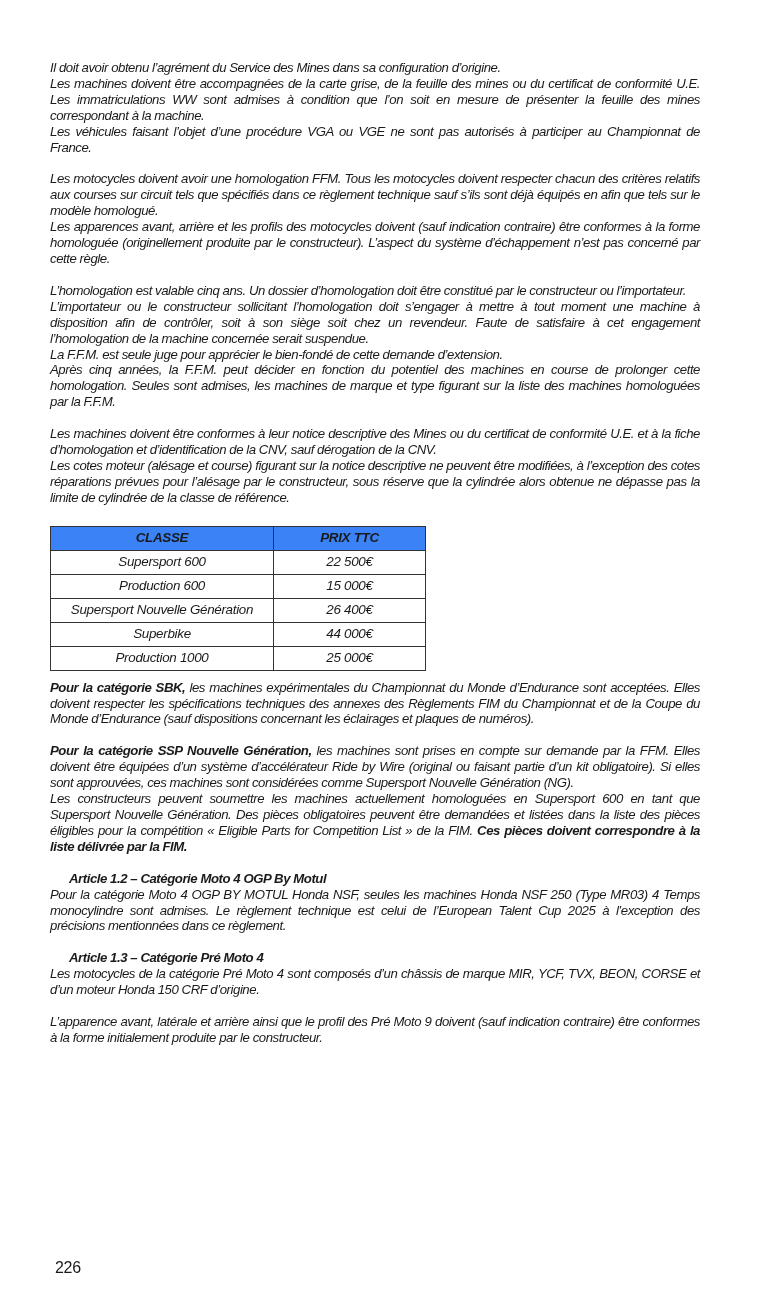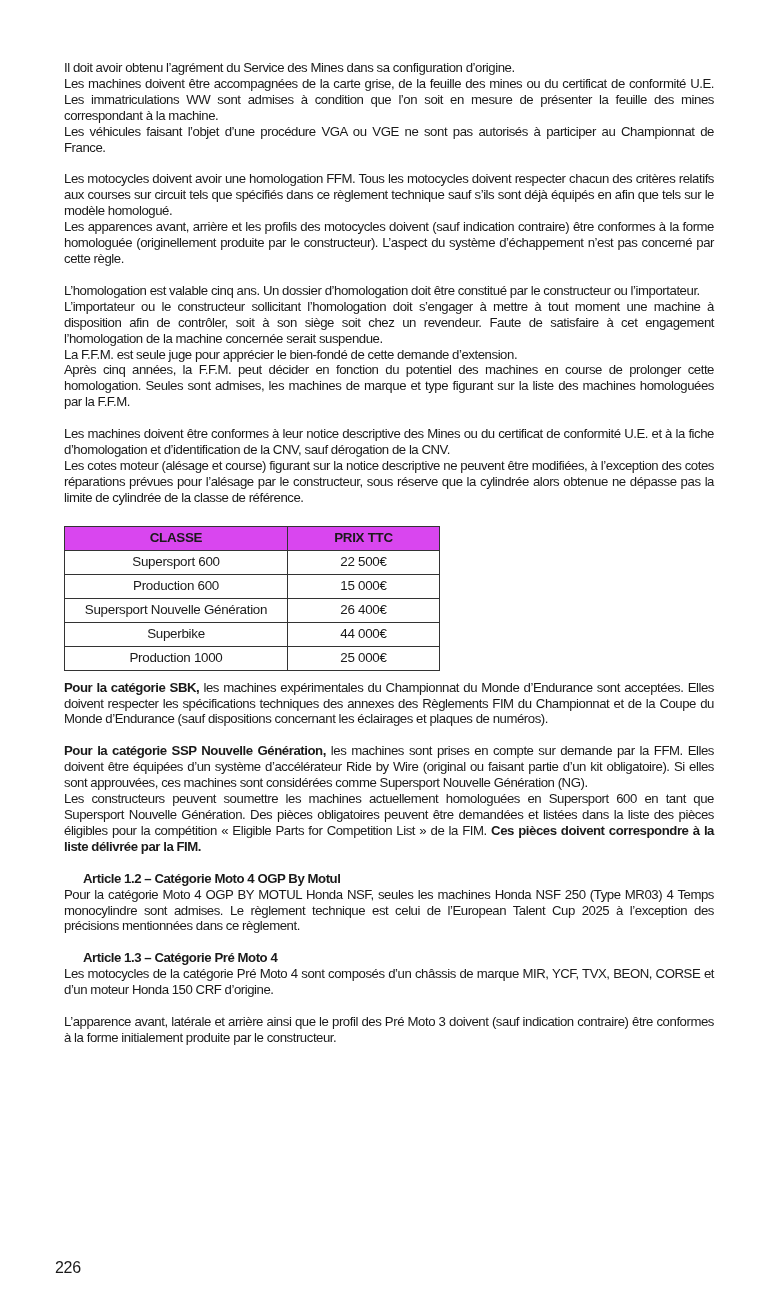--- a/index.html
+++ b/index.html
@@ -2,38 +2,39 @@
 <html><head>
 <meta charset="utf-8">
 <style>
   html, body { margin: 0; padding: 0; background: #ffffff; }
   body {
     width: 773px; height: 1300px; position: relative; overflow: hidden;
     font-family: "Liberation Sans", sans-serif;
     color: #1a1a1a;
   }
   .page {
-    position: absolute; left: 64px; top: 60px; width: 650px;
+    position: absolute; left: 50px; top: 60px; width: 650px;
     font-size: 13.2px; line-height: 15.9px;
     letter-spacing: -0.45px;
+    font-style: italic;
   }
   .page p { margin: 0; text-align: justify; }
   .gap { height: 16px; }
   .gap-s { height: 9px; }
   b { font-weight: bold; }
   sup { font-size: 10px; line-height: 0; vertical-align: 6px; }
   table.prices {
     border-collapse: collapse; margin-top: 4px;
     font-size: 13.4px; letter-spacing: -0.3px;
   }
   table.prices th, table.prices td {
     border: 1.3px solid #333; text-align: center;
     height: 23px; padding: 0 6px;
   }
-  table.prices th { background: #d946ef; font-weight: bold; }
+  table.prices th { background: #3b82f6; font-weight: bold; }
   table.prices .c1 { width: 210px; }
   table.prices .c2 { width: 139px; }
   .article-title { font-weight: bold; padding-left: 19px; }
   .page-number {
     position: absolute; left: 55px; top: 1259px;
     font-size: 16px; letter-spacing: -0.3px;
   }
 </style>
 </head>
 <body>
@@ -115,16 +116,16 @@
   <p class="article-title">Article 1.2 – Catégorie Moto 4 OGP By Motul</p>
   <p>Pour la catégorie Moto 4 OGP BY MOTUL Honda NSF, seules les machines Honda NSF 250 (Type MR03) 4 Temps monocylindre sont admises. Le règlement technique est celui de l’European Talent Cup 2025 à l’exception des précisions mentionnées dans ce règlement.</p>
 
   <div class="gap"></div>
 
   <p class="article-title">Article 1.3 – Catégorie Pré Moto 4</p>
   <p>Les motocycles de la catégorie Pré Moto 4 sont composés d’un châssis de marque MIR, YCF, TVX, BEON, CORSE et d’un moteur Honda 150 CRF d’origine.</p>
 
   <div class="gap"></div>
 
-  <p>L’apparence avant, latérale et arrière ainsi que le profil des Pré Moto 3 doivent (sauf indication contraire) être conformes à la forme initialement produite par le constructeur.</p>
+  <p>L’apparence avant, latérale et arrière ainsi que le profil des Pré Moto 9 doivent (sauf indication contraire) être conformes à la forme initialement produite par le constructeur.</p>
 </div>
 
 <div class="page-number">226</div>
 
 </body></html>

